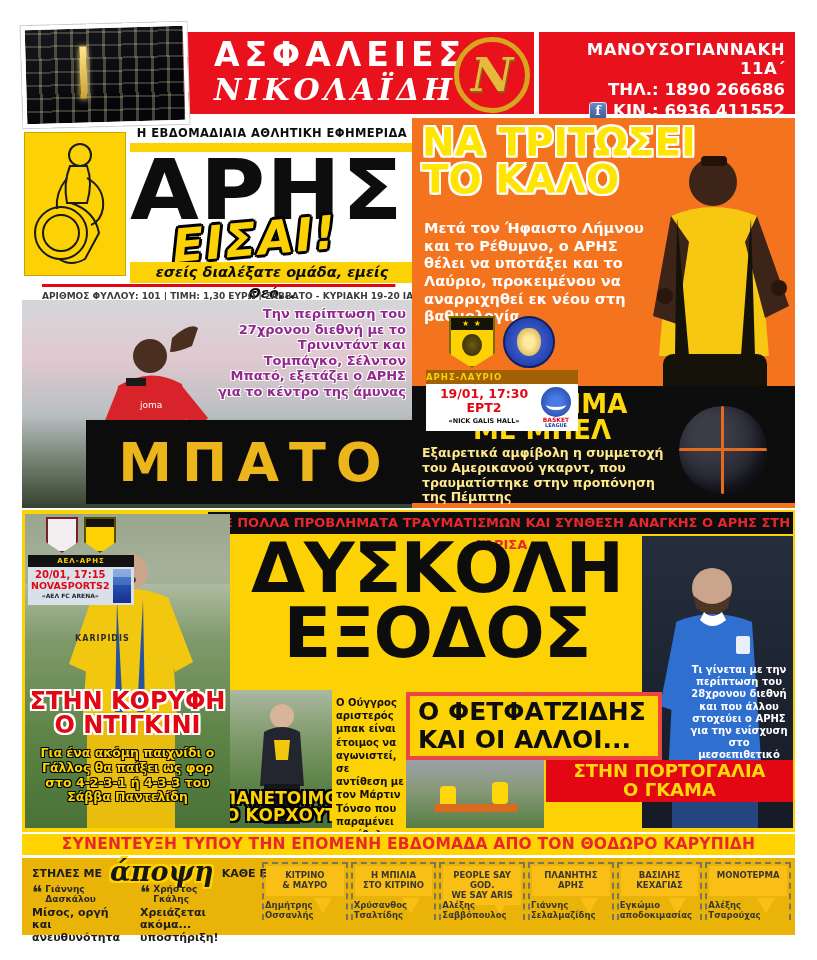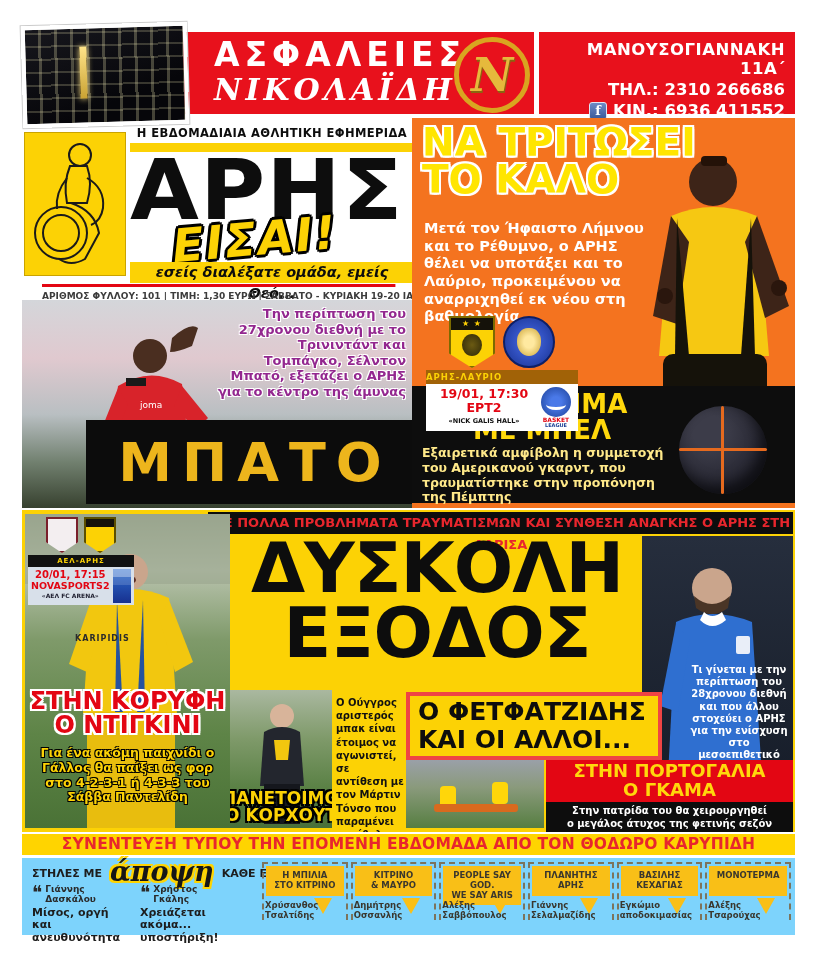--- a/index.html
+++ b/index.html
@@ -161,21 +161,21 @@
   .fet-photo{position:absolute;left:620px;top:26px;width:151px;height:292px;overflow:hidden;z-index:0;
       background:linear-gradient(180deg,#262e3d 0%,#1c2330 55%,#141a26 100%);}
   .side-note{position:absolute;right:2px;top:128px;width:104px;color:#fff;font-weight:800;
       font-size:10px;line-height:1.22;text-align:center;z-index:2;}
 
   
   #press-strip{left:22px;top:834px;width:773px;height:21px;background:#ffd400;color:#e8262d;
       font-weight:900;font-size:15.5px;text-align:center;line-height:21px;letter-spacing:.2px;}
 
   
-  #columns-strip{left:22px;top:858px;width:773px;height:77px;background:#7dd3fc;}
+  #columns-strip{left:22px;top:858px;width:773px;height:77px;background:#eab308;}
   .col-header{position:absolute;left:10px;top:2px;display:flex;align-items:center;gap:8px;}
   .ch-side{font-size:11px;font-weight:900;color:#1d1d1d;}
   .ch-script{font-family:"DejaVu Serif",serif;font-style:italic;font-weight:bold;font-size:27px;
       color:#161616;line-height:1;position:relative;top:-2px;
       text-shadow:-2px -2px 0 #ffd400,2px -2px 0 #ffd400,-2px 2px 0 #ffd400,2px 2px 0 #ffd400;}
   .quote-col{position:absolute;top:26px;}
   .qc1{left:10px;width:104px;} .qc2{left:118px;width:118px;}
   .q-head{display:flex;align-items:flex-start;gap:3px;}
   .q-mark{font-size:19px;line-height:.9;color:#2a2a2a;}
   .q-author{font-size:9px;font-weight:800;color:#2a2a2a;line-height:1.15;}
@@ -202,21 +202,21 @@
     </div>
     <div class="ad-red-left">
       <div class="ad-line1">ΑΣΦΑΛΕΙΕΣ</div>
       <div class="ad-line2">ΝΙΚΟΛΑΪΔΗ</div>
     </div>
     <div class="ad-logo">
       <span>N</span>
     </div>
     <div class="ad-red-right">
       <div class="r1">ΜΑΝΟΥΣΟΓΙΑΝΝΑΚΗ 11Α΄</div>
-      <div class="r2">ΤΗΛ.: 2310 266686</div>
+      <div class="r2">ΤΗΛ.: 1890 266686</div>
       <div class="r3">
         <span class="fb-icon">f</span>
         <span>ΚΙΝ.: 6936 411552</span>
       </div>
     </div>
   </div>
 
   <div id="masthead" class="abs">
     <div class="statue-box">
       <svg width="100" height="142" viewBox="0 0 100 142">
@@ -365,22 +365,20 @@
 
     <div class="stretcher-photo">
       <div class="vest" style="left:34px;top:26px;"></div>
       <div class="vest" style="left:86px;top:22px;"></div>
       <div style="position:absolute;left:28px;top:44px;width:84px;height:8px;background:#d96a1e;border-radius:3px;"></div>
     </div>
 
     <div class="gama-box">
       <div class="gama-title pre">ΣΤΗΝ ΠΟΡΤΟΓΑΛΙΑ
 Ο ΓΚΑΜΑ</div>
-      <div class="gama-lead pre">Στην πατρίδα του θα χειρουργηθεί
-ο μεγάλος άτυχος της φετινής σεζόν</div>
     </div>
 
     <div class="fet-photo">
       <svg width="151" height="292" viewBox="0 0 151 292" style="position:absolute;left:0;top:0;">
         <circle cx="70" cy="52" r="20" fill="#caa58c"></circle>
         <path d="M52 60 Q70 76 88 60 L86 72 Q70 84 54 72 Z" fill="#4a3526"></path>
         <path d="M34 86 Q70 70 110 86 L120 240 L26 240 Z" fill="#2f6fd0"></path>
         <path d="M58 84 Q70 96 84 84 L80 76 Q70 84 62 76 Z" fill="#ffffff"></path>
         <rect x="94" y="100" width="14" height="18" rx="2" fill="#e9eef8"></rect>
         <path d="M34 88 L18 170 L36 176 L48 104 Z" fill="#2f6fd0"></path>
@@ -414,38 +412,38 @@
         <span class="q-author pre">Χρήστος
 Γκάλης</span>
       </div>
       <div class="q-text pre">Χρειάζεται ακόμα...
 υποστήριξη!</div>
     </div>
 
     <div class="bubbles">
       <div class="bubble">
         <div class="bubble-dash">
+            <div class="bubble-title pre">ΚΙΤΡΙΝΟ
+&amp; ΜΑΥΡΟ</div>
+          </div>
+        <div class="bubble-tail"></div>
+        <div class="bubble-author pre">Δημήτρης
+Οσσανλής</div>
+      </div>
+      <div class="bubble">
+        <div class="bubble-dash">
             <div class="bubble-title pre">Η ΜΠΙΛΙΑ
 ΣΤΟ ΚΙΤΡΙΝΟ</div>
           </div>
         <div class="bubble-tail"></div>
         <div class="bubble-author pre">Χρύσανθος
 Τσαλτίδης</div>
       </div>
       <div class="bubble">
         <div class="bubble-dash">
-            <div class="bubble-title pre">ΚΙΤΡΙΝΟ
-&amp; ΜΑΥΡΟ</div>
-          </div>
-        <div class="bubble-tail"></div>
-        <div class="bubble-author pre">Δημήτρης
-Οσσανλής</div>
-      </div>
-      <div class="bubble">
-        <div class="bubble-dash">
             <div class="bubble-title pre">PEOPLE SAY GOD.
 WE SAY ARIS</div>
           </div>
         <div class="bubble-tail"></div>
         <div class="bubble-author pre">Αλέξης
 Σαββόπουλος</div>
       </div>
       <div class="bubble">
         <div class="bubble-dash">
             <div class="bubble-title pre">ΠΛΑΝΗΤΗΣ

